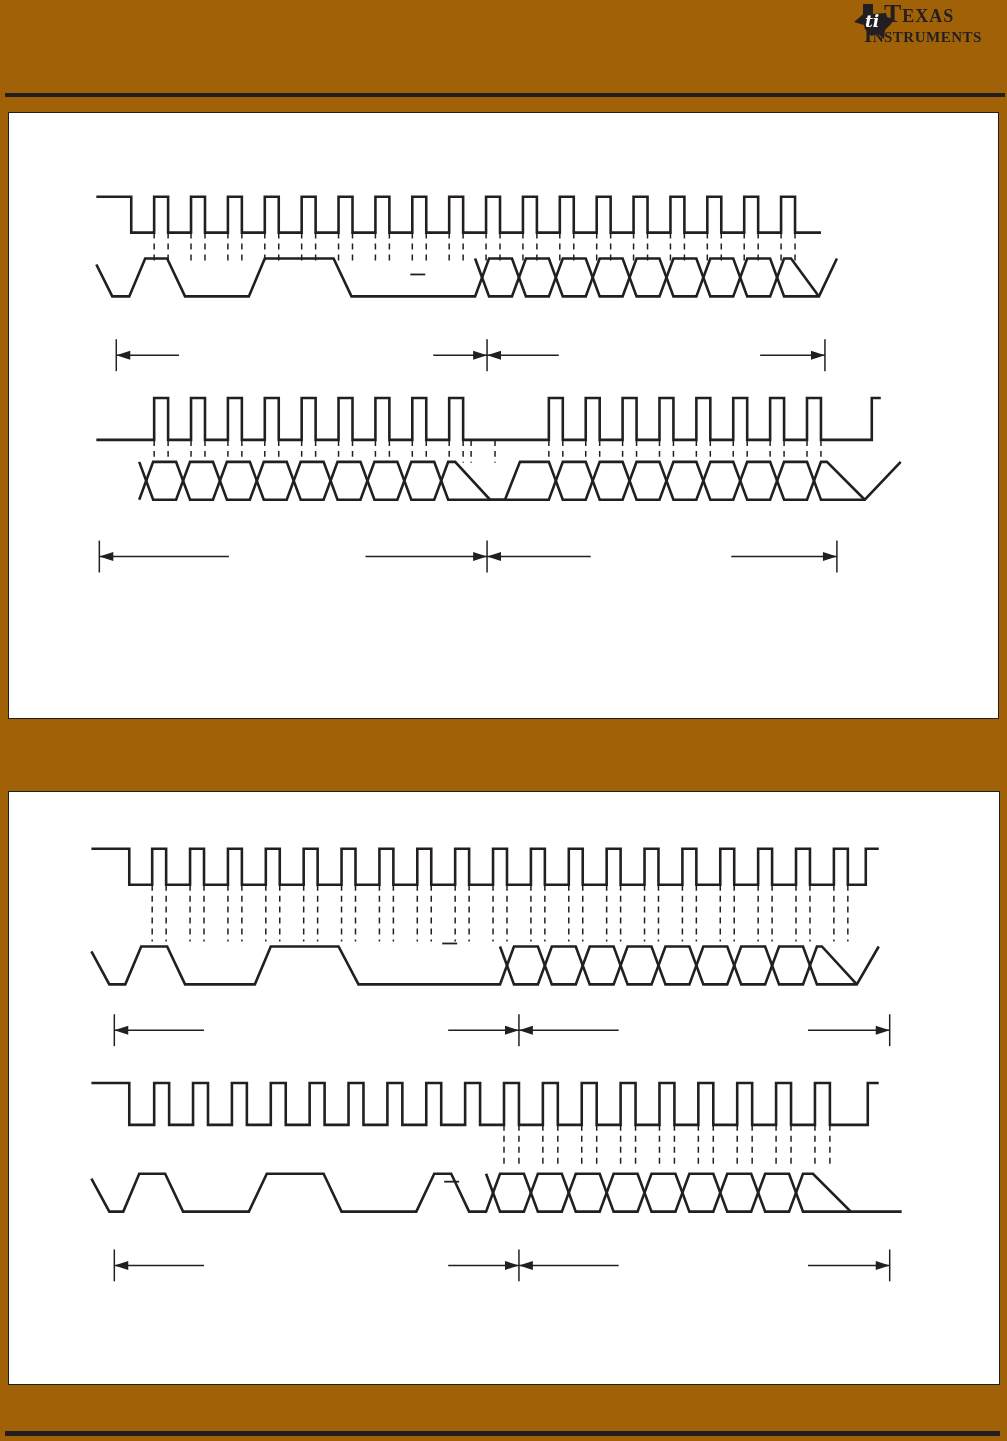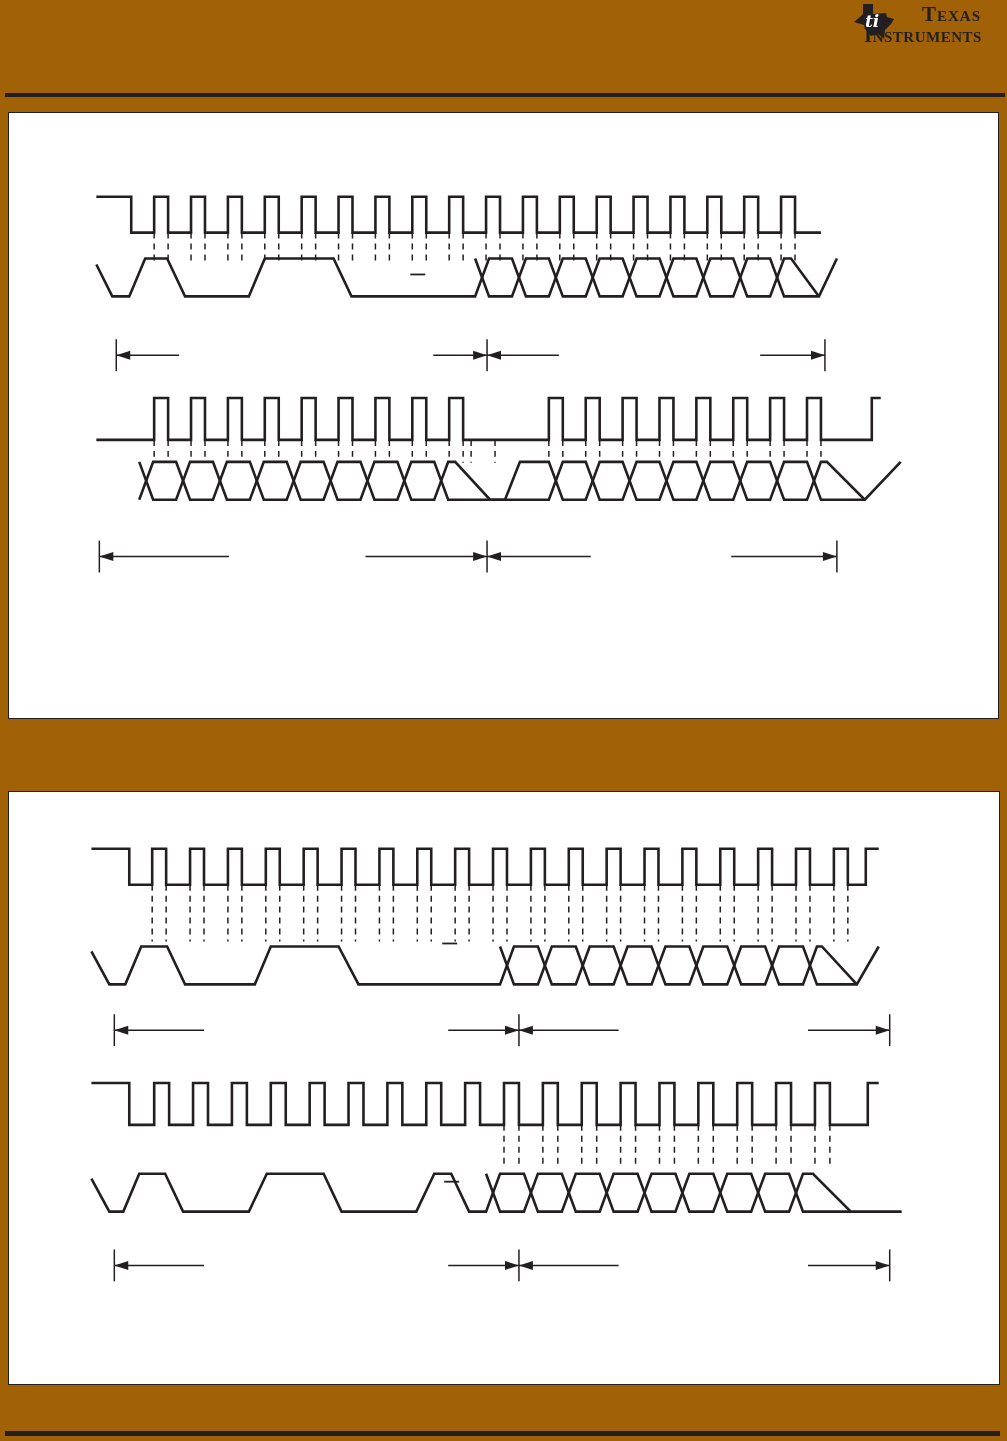--- a/index.html
+++ b/index.html
@@ -16,22 +16,22 @@
   
   .wf   { stroke:var(--ink); stroke-width:2.6; fill:none; stroke-linejoin:miter; stroke-linecap:butt; }
   .dash { stroke:var(--ink); stroke-width:1.5; stroke-dasharray:6 5; }
   .thin { stroke:var(--ink); stroke-width:1.5; }
   .head { fill:var(--ink); stroke:none; }
   .mark { stroke:var(--ink); stroke-width:1.8; }
   
   .logo { position:absolute; top:2px; left:852px; width:150px; color:var(--ink); }
   .logo-icon { position:absolute; top:2px; left:2px; width:40px; height:36px; }
   .brand-top {
-    display:block; margin-left:70px; font-variant:small-caps; font-weight:700;
-    font-size:21px; letter-spacing:1px; line-height:24px; color:var(--ink);
+    display:block; margin-left:32px; font-variant:small-caps; font-weight:700;
+    font-size:26px; letter-spacing:1px; line-height:24px; color:var(--ink);
   }
   .brand-bottom {
     display:block; margin-left:12px; font-variant:small-caps; font-weight:700;
     font-size:21px; letter-spacing:0.5px; line-height:19px; color:var(--ink);
   }
 </style>
 </head>
 <body>
 
 <div id="page">

